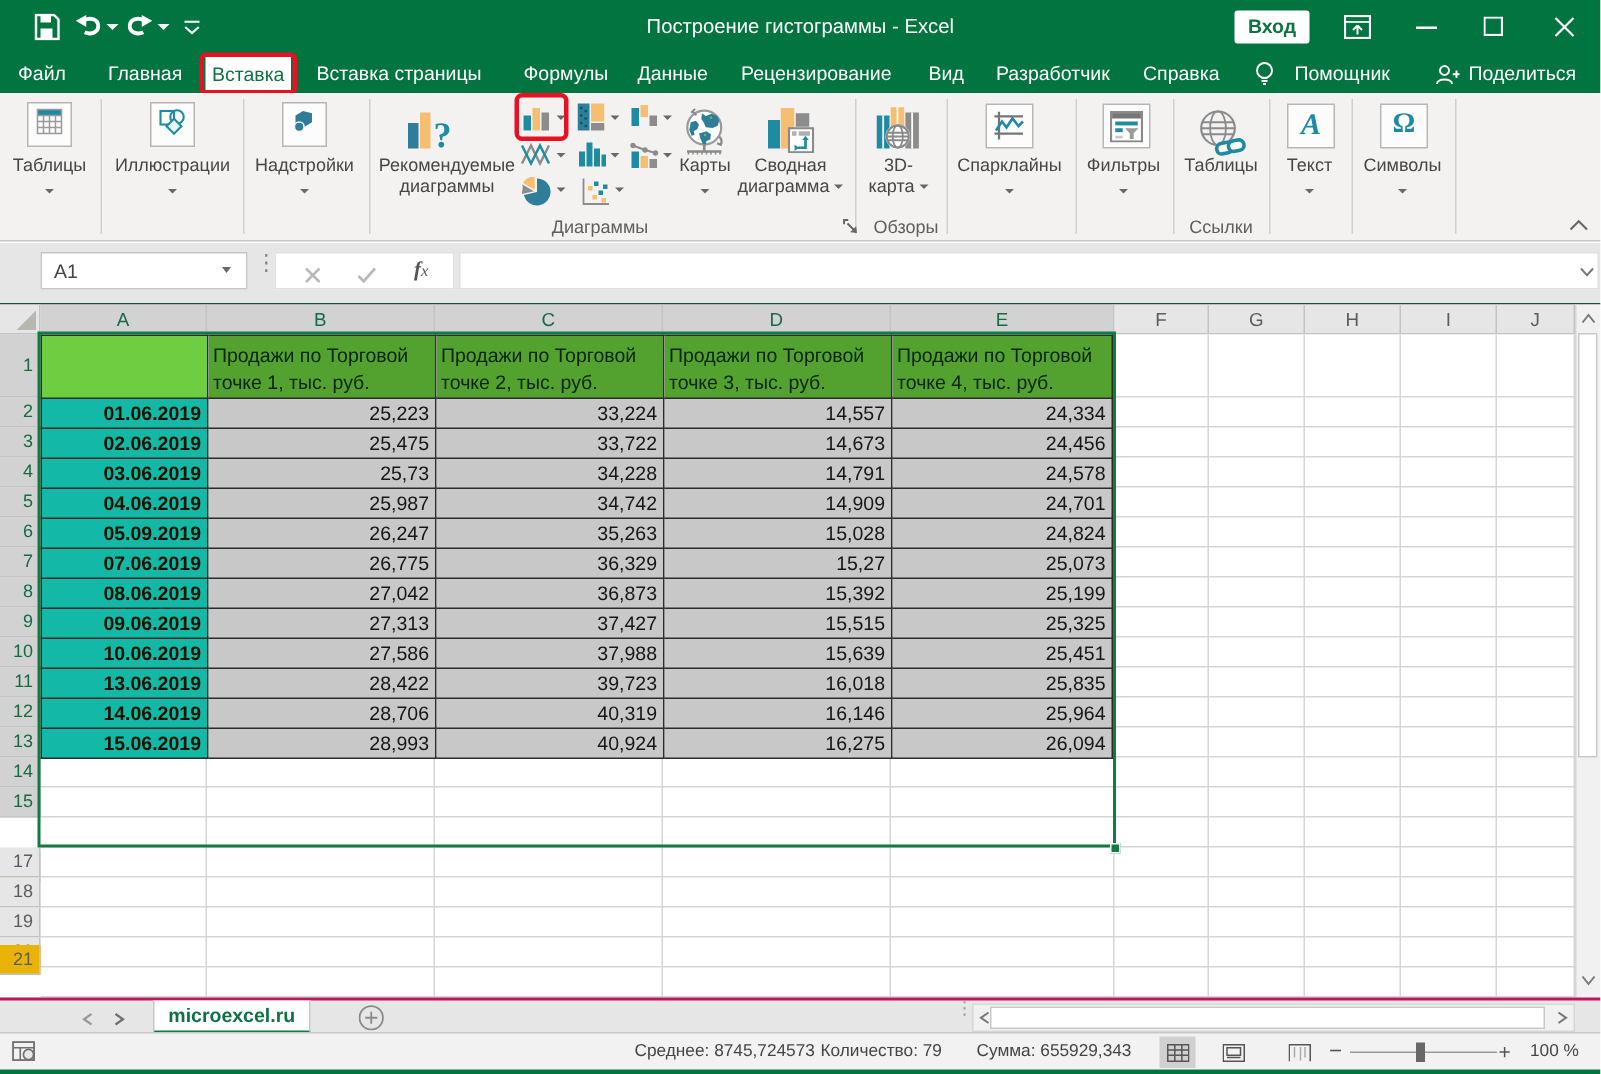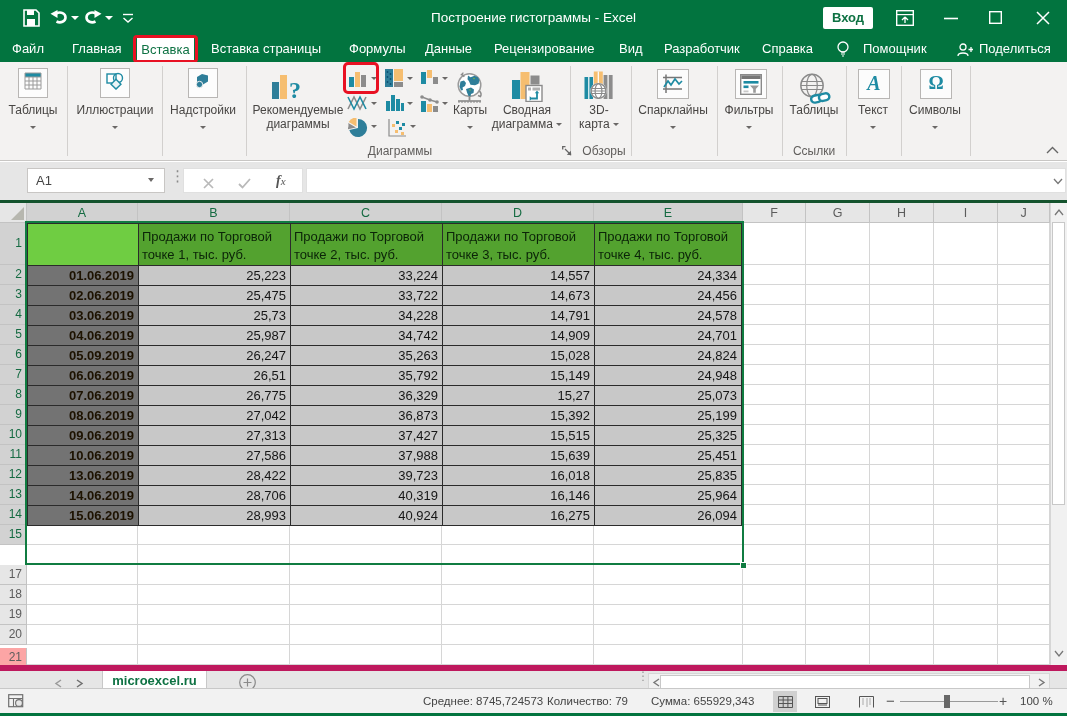--- a/index.html
+++ b/index.html
@@ -18,48 +18,48 @@
 
 #ribbon{left:0;top:62px;width:1067px;height:99px;background:#F3F2F1;border-bottom:1px solid #C8C6C4;}
 .rsep{position:absolute;top:4px;width:1px;height:90px;background:#D2D0CE;}
 .rlabel{position:absolute;color:#484644;font-size:12px;white-space:nowrap;text-align:center;}
 .glabel{position:absolute;top:82px;color:#605E5C;font-size:12px;white-space:nowrap;text-align:center;}
 .ibox{position:absolute;background:#FCFCFC;border:1px solid #B8B6B4;}
 .caret{position:absolute;width:0;height:0;border-left:3.5px solid transparent;border-right:3.5px solid transparent;border-top:4px solid #6a6867;}
 .caret2{position:absolute;width:0;height:0;border-left:3px solid transparent;border-right:3px solid transparent;border-top:3.5px solid #6a6867;}
 #redicon{left:343px;top:0px;width:36px;height:32px;border:3.5px solid #E81123;border-radius:5px;}
 
-#fbar{left:0;top:162px;width:1067px;height:41px;background:#E6E6E6;border-bottom:3px solid #14532d;}
+#fbar{left:0;top:162px;width:1067px;height:41px;background:#E6E6E6;border-bottom:1px solid #14532d;}
 #namebox{left:27px;top:6px;width:138px;height:25px;background:#fff;border:1px solid #C8C6C4;font-size:13px;color:#444;line-height:23px;padding-left:8px;}
 #fxzone{left:183px;top:6px;width:120px;height:25px;background:#fff;border:1px solid #E0E0E0;}
 #finput{left:306px;top:6px;width:760px;height:25px;background:#fff;border:1px solid #E0E0E0;}
 
 #corner{left:0;top:203px;width:27px;height:20px;background:#E6E6E6;border-right:1px solid #C3C3C3;border-bottom:1px solid #C3C3C3;}
 #corner:after{content:"";position:absolute;right:2px;bottom:2px;width:0;height:0;border-left:13px solid transparent;border-bottom:13px solid #B7B7AF;}
 .chead{position:absolute;top:203px;height:20px;font-size:12.5px;text-align:center;line-height:20px;border-right:1px solid #C3C3C3;border-bottom:1px solid #C3C3C3;}
 .chsel{background:#D2D2D2;color:#156B42;}
 .chnorm{background:#E6E6E6;color:#5C5C5C;}
 .rhead{position:absolute;left:0;width:27px;font-size:12px;text-align:right;padding-right:4px;border-right:1px solid #C3C3C3;border-bottom:1px solid #C3C3C3;}
 #sheet{left:27px;top:223px;width:1023px;height:442px;background:#fff;overflow:hidden;}
 .gv{position:absolute;top:0;width:1px;height:442px;background:#D6D6D6;}
 .gh{position:absolute;left:0;width:1023px;height:1px;background:#D6D6D6;}
 
 #tbl{left:27px;top:223px;border-collapse:collapse;table-layout:fixed;}
 #tbl td{border:1px solid #2b2b2b;font-size:13px;white-space:nowrap;overflow:hidden;}
 td.hdr{background:#53A22F;color:#0b2408;font-size:14px;line-height:17.5px;padding:0 0 2px 3px;vertical-align:bottom;}
 td.a1{background:#6FCD42;}
-td.dt{background:#737373;color:#1d1200;font-weight:bold;text-align:right;padding-right:4px;font-size:13.5px;}
+td.dt{background:#14b8a6;color:#1d1200;font-weight:bold;text-align:right;padding-right:4px;font-size:13.5px;}
 td.num{background:#C8C8C8;color:#161616;text-align:right;padding-right:4px;}
 
 #selbox{left:25px;top:221px;width:719px;height:344px;border:2px solid #107C41;pointer-events:none;}
 #fillh{left:740px;top:562px;width:7px;height:7px;background:#107C41;border:1px solid #fff;}
 
 #vsb{left:1050px;top:203px;width:17px;height:462px;background:#F1F1F1;border-left:1px solid #D6D6D6;}
 
-#tabsbar{left:0;top:665px;width:1067px;height:23px;background:#E6E6E6;border-top:6px solid #be185d;}
+#tabsbar{left:0;top:665px;width:1067px;height:23px;background:#E6E6E6;border-top:2px solid #be185d;}
 #sheettab{left:102px;top:0px;width:105px;height:23px;background:#fff;border-left:1px solid #C8C8C8;border-right:1px solid #C8C8C8;border-bottom:3px solid #107C41;color:#0E7243;font-weight:bold;font-size:13px;text-align:center;line-height:20px;}
 
 #statusbar{left:0;top:688px;width:1067px;height:25px;background:#F2F2F2;border-top:1px solid #C8C8C8;font-size:11.5px;color:#444;}
 #greenline{left:0;top:713px;width:1067px;height:3px;background:#02743F;}
 .st{position:absolute;top:0;height:24px;line-height:24px;white-space:nowrap;}
 </style></head><body>
 <div id="app">
 <div class="abs" id="titlebar"></div>
 <div class="abs" id="title">Построение гистограммы - Excel</div>
 <svg class="abs" style="left:22px;top:9px" width="18" height="18" viewBox="0 0 18 18">
@@ -390,21 +390,21 @@
 <div class="rhead" style="top:445px;height:20px;line-height:19px;background:#D2D2D2;color:#156B42;">11</div>
 <div class="rhead" style="top:465px;height:20px;line-height:19px;background:#D2D2D2;color:#156B42;">12</div>
 <div class="rhead" style="top:485px;height:20px;line-height:19px;background:#D2D2D2;color:#156B42;">13</div>
 <div class="rhead" style="top:505px;height:20px;line-height:19px;background:#D2D2D2;color:#156B42;">14</div>
 <div class="rhead" style="top:525px;height:20px;line-height:19px;background:#D2D2D2;color:#156B42;">15</div>
 <div class="rhead" style="top:568px;height:20px;line-height:19px;background:#fdba74;color:#156B42;">16</div>
 <div class="rhead" style="top:565px;height:20px;line-height:19px;background:#E6E6E6;color:#5C5C5C;">17</div>
 <div class="rhead" style="top:585px;height:20px;line-height:19px;background:#E6E6E6;color:#5C5C5C;">18</div>
 <div class="rhead" style="top:605px;height:20px;line-height:19px;background:#E6E6E6;color:#5C5C5C;">19</div>
 <div class="rhead" style="top:625px;height:20px;line-height:19px;background:#E6E6E6;color:#5C5C5C;">20</div>
-<div class="rhead" style="top:648px;height:20px;line-height:19px;background:#fca5a5;color:#5C5C5C;">21</div>
+<div class="rhead" style="top:630px;height:20px;line-height:19px;background:#eab308;color:#5C5C5C;">21</div>
 <table class="abs" id="tbl">
       <colgroup>
         <col style="width:111px">
         <col style="width:152px">
         <col style="width:152px">
         <col style="width:152px">
         <col style="width:147px">
       </colgroup>
       <tbody>
         <tr style="height:42px">
@@ -443,27 +443,20 @@
           <td class="num">24,701</td>
         </tr>
         <tr style="height:20px">
           <td class="dt">05.09.2019</td>
           <td class="num">26,247</td>
           <td class="num">35,263</td>
           <td class="num">15,028</td>
           <td class="num">24,824</td>
         </tr>
         <tr style="height:20px">
-          <td class="dt">06.06.2019</td>
-          <td class="num">26,51</td>
-          <td class="num">35,792</td>
-          <td class="num">15,149</td>
-          <td class="num">24,948</td>
-        </tr>
-        <tr style="height:20px">
           <td class="dt">07.06.2019</td>
           <td class="num">26,775</td>
           <td class="num">36,329</td>
           <td class="num">15,27</td>
           <td class="num">25,073</td>
         </tr>
         <tr style="height:20px">
           <td class="dt">08.06.2019</td>
           <td class="num">27,042</td>
           <td class="num">36,873</td>

